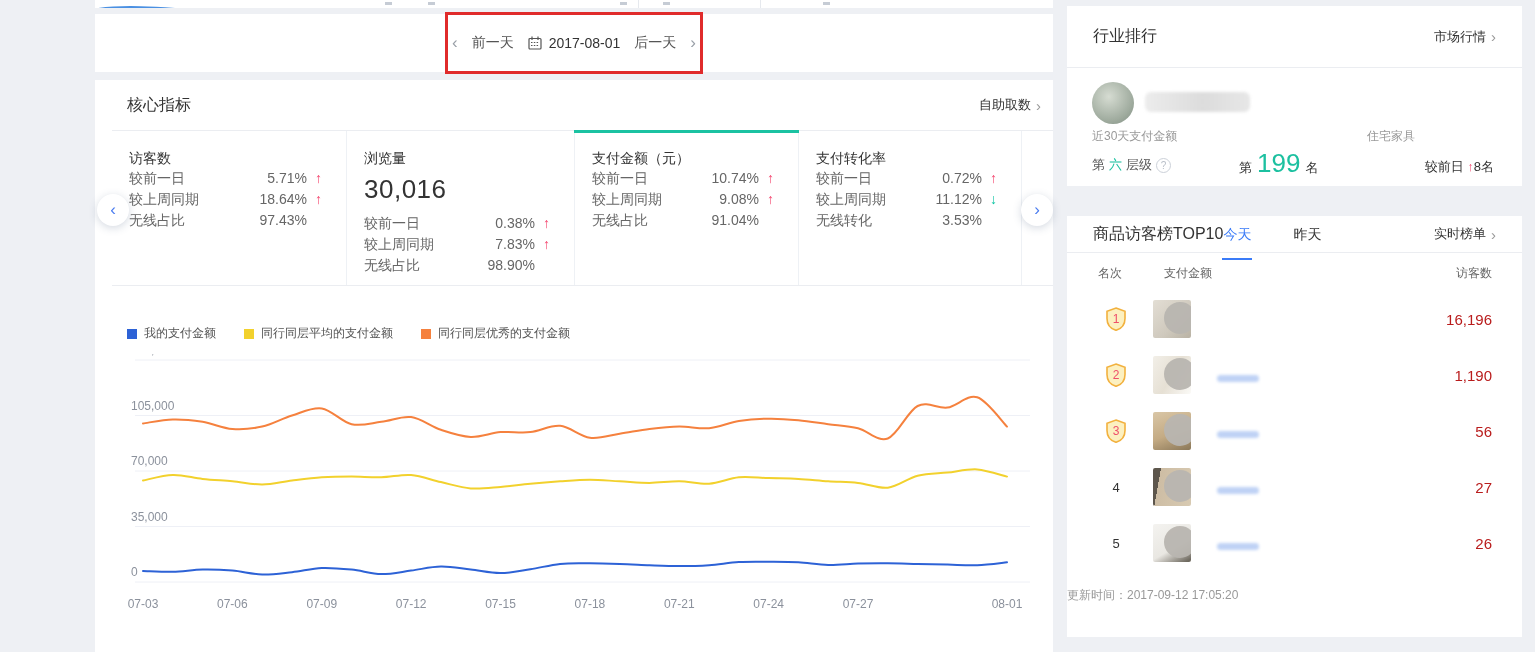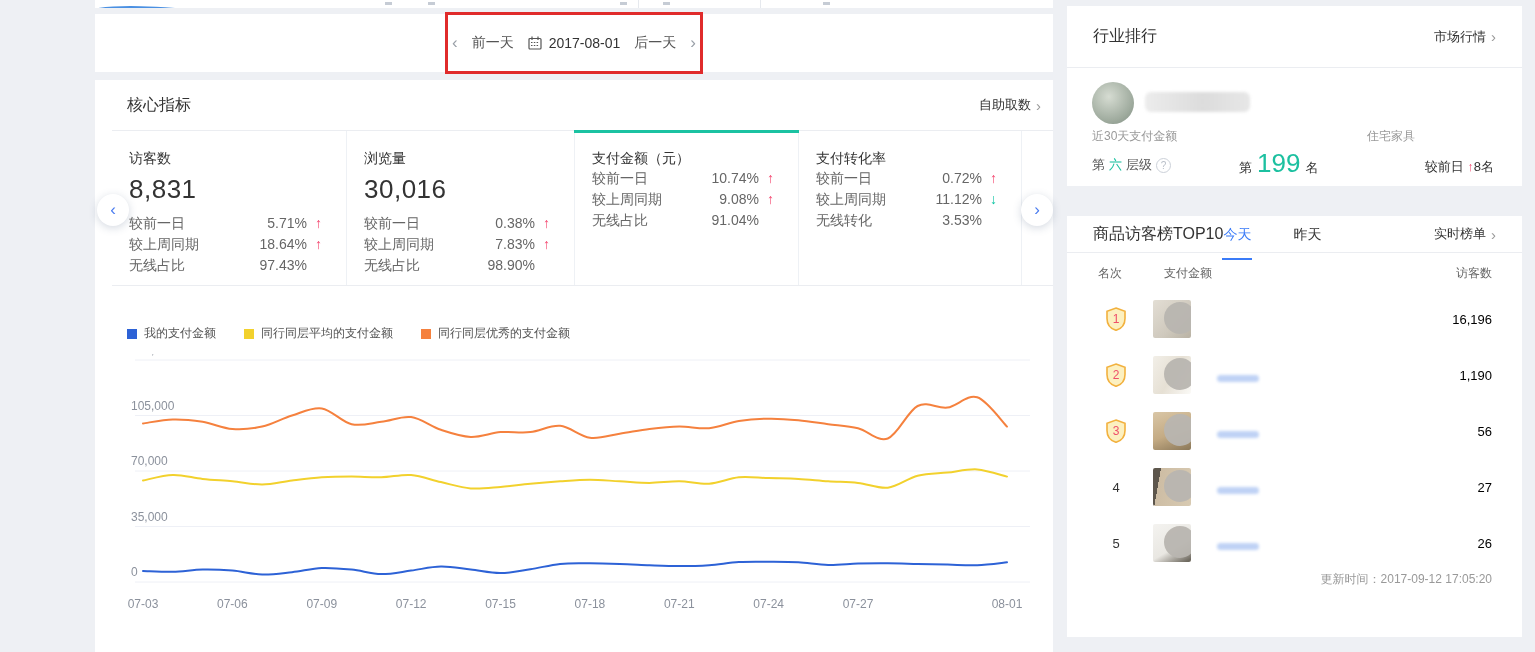--- a/index.html
+++ b/index.html
@@ -89,22 +89,22 @@
   .t4{ background:linear-gradient(100deg,#5d564c 18%,#cdbda4 18%,#d8cab2); }
   .t5{ background:linear-gradient(150deg,#f4f3f0,#e9e7e2 60%,#6f6a60 95%); }
   .name-cell { position:relative; margin-left:18px; }
   .name-blob { height:32px; border-radius:10px; filter:blur(1.8px);
     background:linear-gradient(90deg,#e9effc,#ccdaf8 30%,#d7e2fa 62%,#e4edfc); }
   .p-row:nth-child(1) .name-blob{ width:252px; } .p-row:nth-child(2) .name-blob{ width:234px; }
   .p-row:nth-child(3) .name-blob{ width:244px; } .p-row:nth-child(4) .name-blob{ width:222px; }
   .p-row:nth-child(5) .name-blob{ width:244px; }
   .name-tail { position:absolute; left:8px; bottom:-7px; width:42px; height:7px; border-radius:4px;
     background:#bfd2f5; filter:blur(1.5px); }
-  .p-count { margin-left:auto; font-size:13px; color:#000000; }
-  .updated { text-align:right; padding-right:30px; font-size:12px; color:#999;padding-left:16px; }
+  .p-count { margin-left:auto; font-size:15px; color:#b91c1c; }
+  .updated { margin-top:16px; text-align:left; padding-right:30px; font-size:12px; color:#999; }
 
   svg text { font-family:"Liberation Sans","DejaVu Sans",sans-serif; }
 </style>
 </head>
 <body>
 
 <div class="page">
 
   <div class="card top-strip">
     <svg width="125" height="8">
@@ -145,21 +145,20 @@
       <span class="sec-title">核心指标</span>
       <span class="hdr-link">
         <span>自助取数</span>
         <span class="chev-r">›</span>
       </span>
     </div>
 
     <div class="metrics">
       <div class="mcard">
         <div class="m-label">访客数</div>
-        <div class="m-value">8,831</div>
         <div class="m-row">
             <span>较前一日</span>
             <span class="num">5.71%</span>
             <span class="arrow up">↑</span>
           </div>
         <div class="m-row">
             <span>较上周同期</span>
             <span class="num">18.64%</span>
             <span class="arrow up">↑</span>
           </div>

